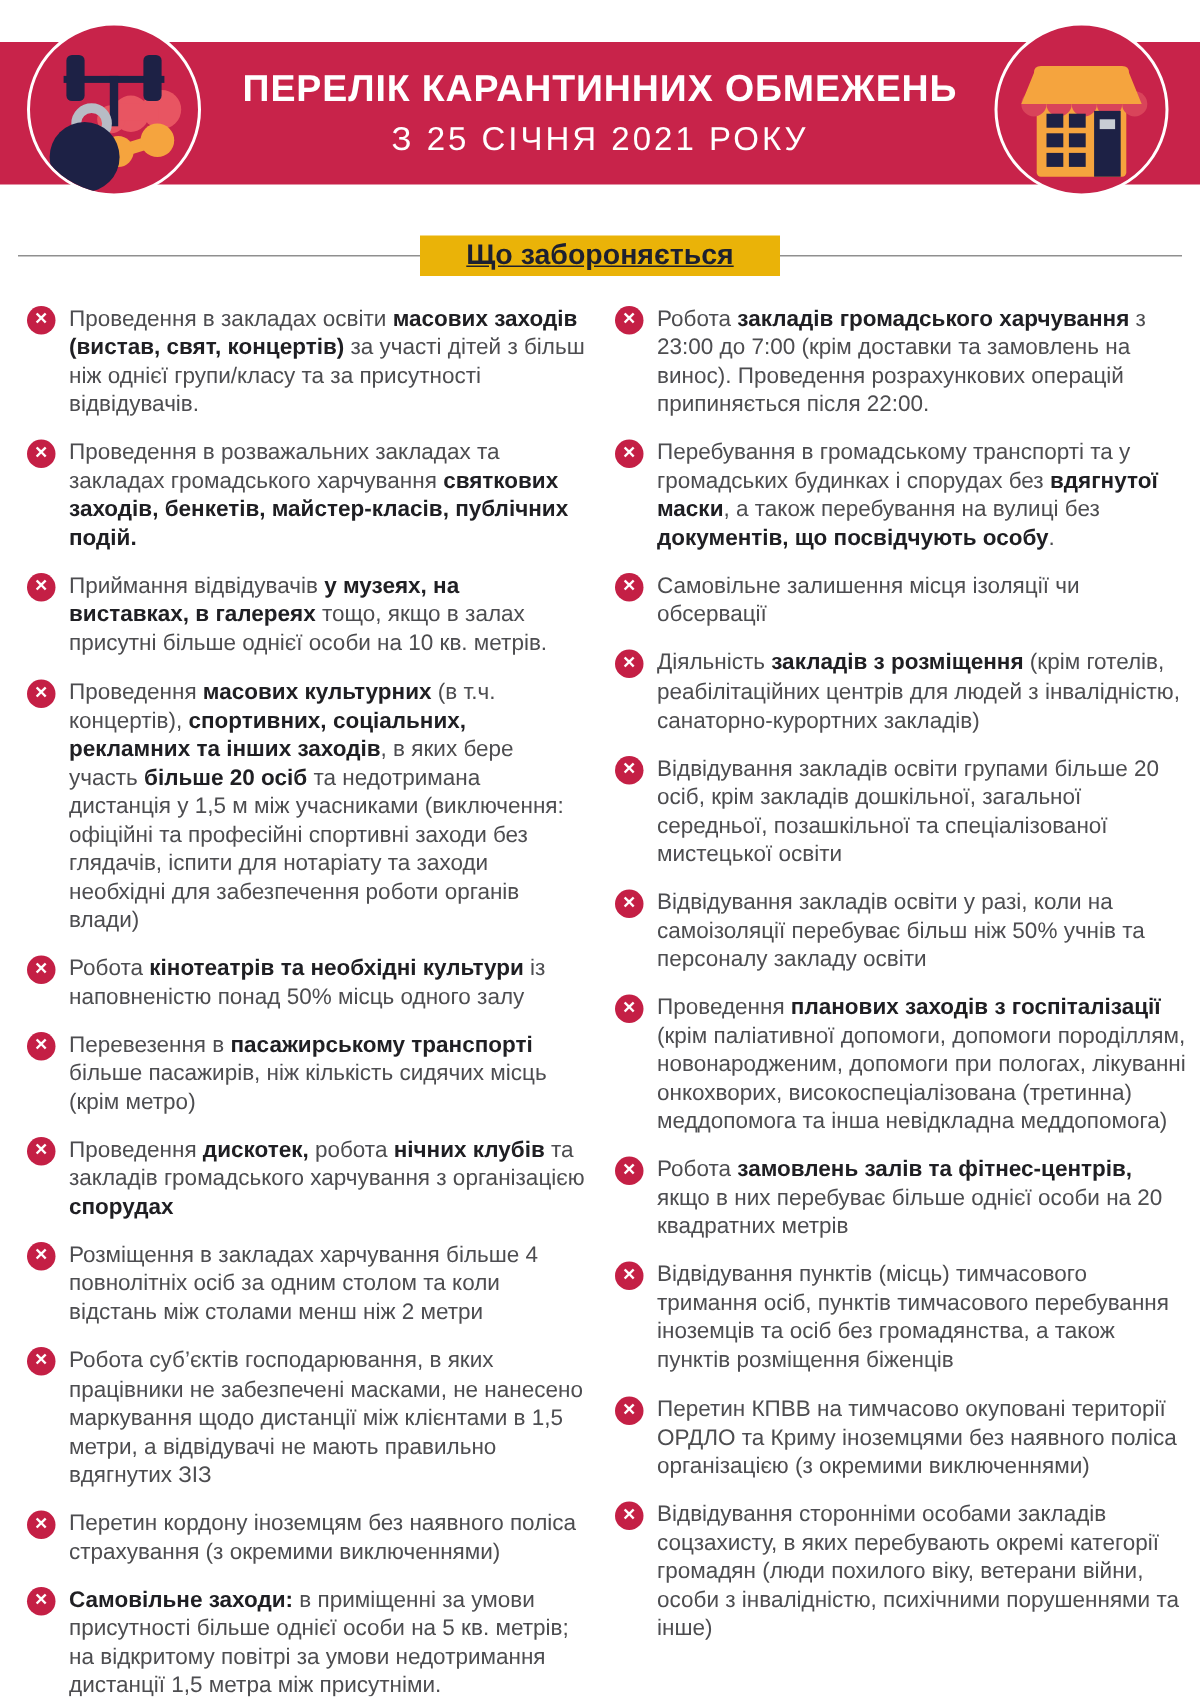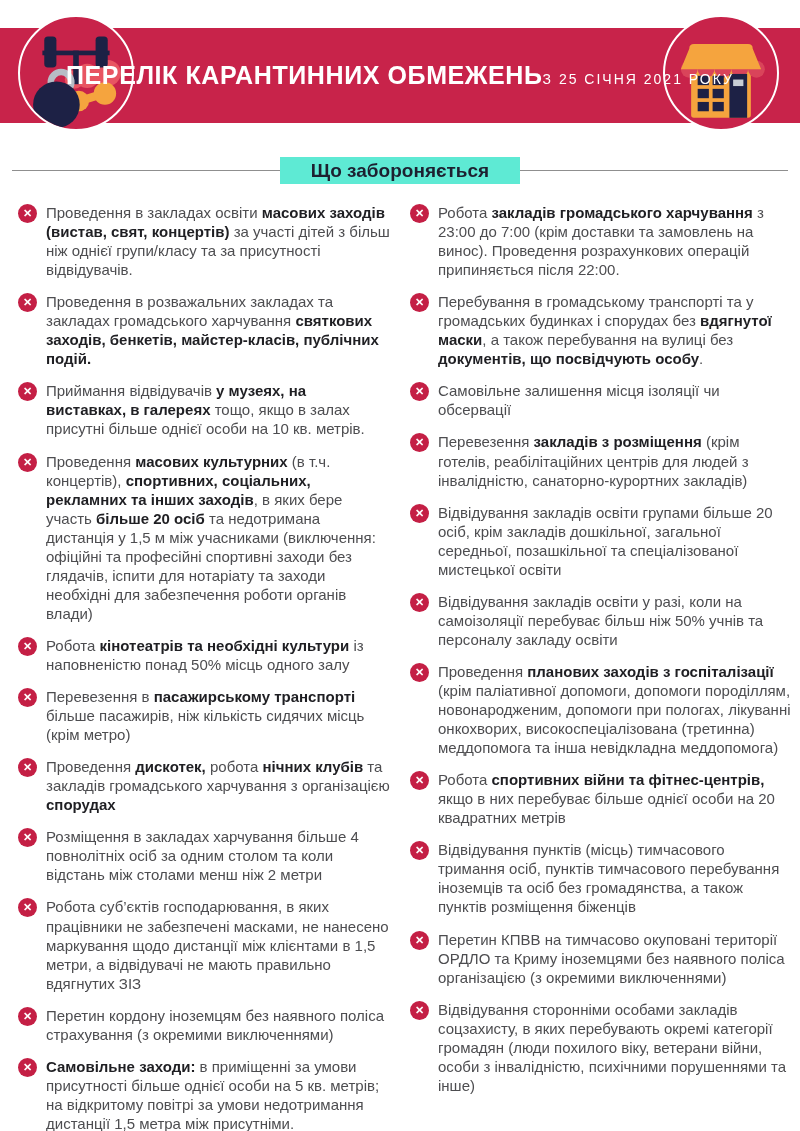--- a/index.html
+++ b/index.html
@@ -9,42 +9,42 @@
     -webkit-font-smoothing:antialiased;
   }
   .page{width:800px;height:1131px;display:flex;flex-direction:column;overflow:hidden;background:#fff;}
 
   
   .header-wrap{position:relative;margin-top:28px;height:95px;}
   .header-band{
     position:absolute;left:0;top:0;right:0;height:95px;background:#c8234a;
   }
   .header-titles{
-    position:relative;z-index:2;height:95px;display:flex;flex-direction:row;
+    position:relative;z-index:2;height:95px;display:flex;flex-direction:column;
     align-items:center;justify-content:center;color:#fff;text-align:center;
   }
   .title-line{font-weight:700;font-size:25px;line-height:1.16;letter-spacing:.6px;}
-  .subtitle-line{font-weight:400;font-size:14px;letter-spacing:2px;margin-top:6px;}
+  .subtitle-line{font-weight:400;font-size:22px;letter-spacing:2px;margin-top:6px;}
 
   .hdr-circle{
     position:absolute;z-index:1;width:116px;height:116px;border-radius:50%;
     background:#c8234a;border:2px solid #ffffff;box-sizing:border-box;
     top:-13px;overflow:hidden;
   }
   .hdr-circle.left{left:18px;}
   .hdr-circle.right{left:663px;}
   .hdr-circle svg{width:112px;height:112px;display:block;}
 
   
   .section-banner{position:relative;height:27px;margin:34px 0 0 0;}
   .section-line{position:absolute;left:12px;right:12px;top:13px;height:1px;background:#8f8f8f;}
   .section-pill{
-    position:relative;z-index:2;width:240px;margin:0 auto;height:27px;background:#5eead4;
+    position:relative;z-index:2;width:240px;margin:0 auto;height:27px;background:#eab308;
     display:flex;align-items:center;justify-content:center;
-    color:#1d2030;font-weight:700;font-size:19px;
+    color:#1d2030;font-weight:700;font-size:19px;text-decoration:underline;
   }
 
   
   .columns{display:flex;justify-content:space-between;padding:19px 8px 0 18px;flex:1 0 auto;}
   .col{display:flex;flex-direction:column;}
   .col-left{width:372px;}
   .col-right{width:382px;}
   .item{display:flex;gap:9px;margin-bottom:13px;}
   .x-bullet{
     flex:0 0 auto;width:19px;height:19px;border-radius:50%;background:#c41f45;color:#fff;
@@ -175,37 +175,37 @@
         <div class="item">
           <span class="x-bullet">✕</span>
           <p class="item-text"><span>Перебування в громадському транспорті та у громадських будинках і спорудах без </span><span class="b">вдягнутої маски</span><span>, а також перебування на вулиці без </span><span class="b">документів, що посвідчують особу</span><span>.</span></p>
         </div>
         <div class="item">
           <span class="x-bullet">✕</span>
           <p class="item-text"><span>Самовільне залишення місця ізоляції чи обсервації</span></p>
         </div>
         <div class="item">
           <span class="x-bullet">✕</span>
-          <p class="item-text"><span>Перевезення </span><span class="b">закладів з розміщення</span><span> (крім готелів, реабілітаційних центрів для людей з інвалідністю, санаторно-курортних закладів)</span></p>
+          <p class="item-text"><span>Діяльність </span><span class="b">закладів з розміщення</span><span> (крім готелів, реабілітаційних центрів для людей з інвалідністю, санаторно-курортних закладів)</span></p>
         </div>
         <div class="item">
           <span class="x-bullet">✕</span>
           <p class="item-text"><span>Відвідування закладів освіти групами більше 20 осіб, крім закладів дошкільної, загальної середньої, позашкільної та спеціалізованої мистецької освіти</span></p>
         </div>
         <div class="item">
           <span class="x-bullet">✕</span>
           <p class="item-text"><span>Відвідування закладів освіти у разі, коли на самоізоляції перебуває більш ніж 50% учнів та персоналу закладу освіти</span></p>
         </div>
         <div class="item">
           <span class="x-bullet">✕</span>
           <p class="item-text"><span>Проведення </span><span class="b">планових заходів з госпіталізації</span><span> (крім паліативної допомоги, допомоги породіллям, новонародженим, допомоги при пологах, лікуванні онкохворих, високоспеціалізована (третинна) меддопомога та інша невідкладна меддопомога)</span></p>
         </div>
         <div class="item">
           <span class="x-bullet">✕</span>
-          <p class="item-text"><span>Робота </span><span class="b">спортивних війни та фітнес-центрів,</span><span> якщо в них перебуває більше однієї особи на 20 квадратних метрів</span></p>
+          <p class="item-text"><span>Робота </span><span class="b">замовлень залів та фітнес-центрів,</span><span> якщо в них перебуває більше однієї особи на 20 квадратних метрів</span></p>
         </div>
         <div class="item">
           <span class="x-bullet">✕</span>
           <p class="item-text"><span>Відвідування пунктів (місць) тимчасового тримання осіб, пунктів тимчасового перебування іноземців та осіб без громадянства, а також пунктів розміщення біженців</span></p>
         </div>
         <div class="item">
           <span class="x-bullet">✕</span>
           <p class="item-text"><span>Перетин КПВВ на тимчасово окуповані території ОРДЛО та Криму іноземцями без наявного поліса організацією (з окремими виключеннями)</span></p>
         </div>
         <div class="item">

